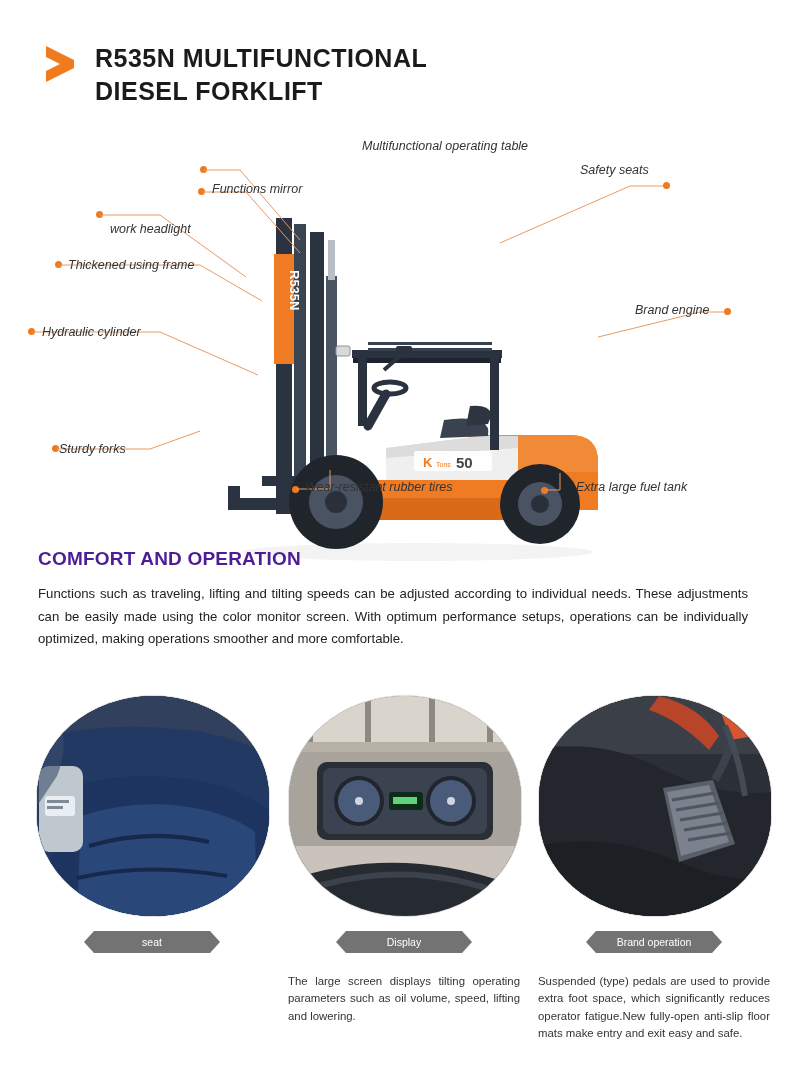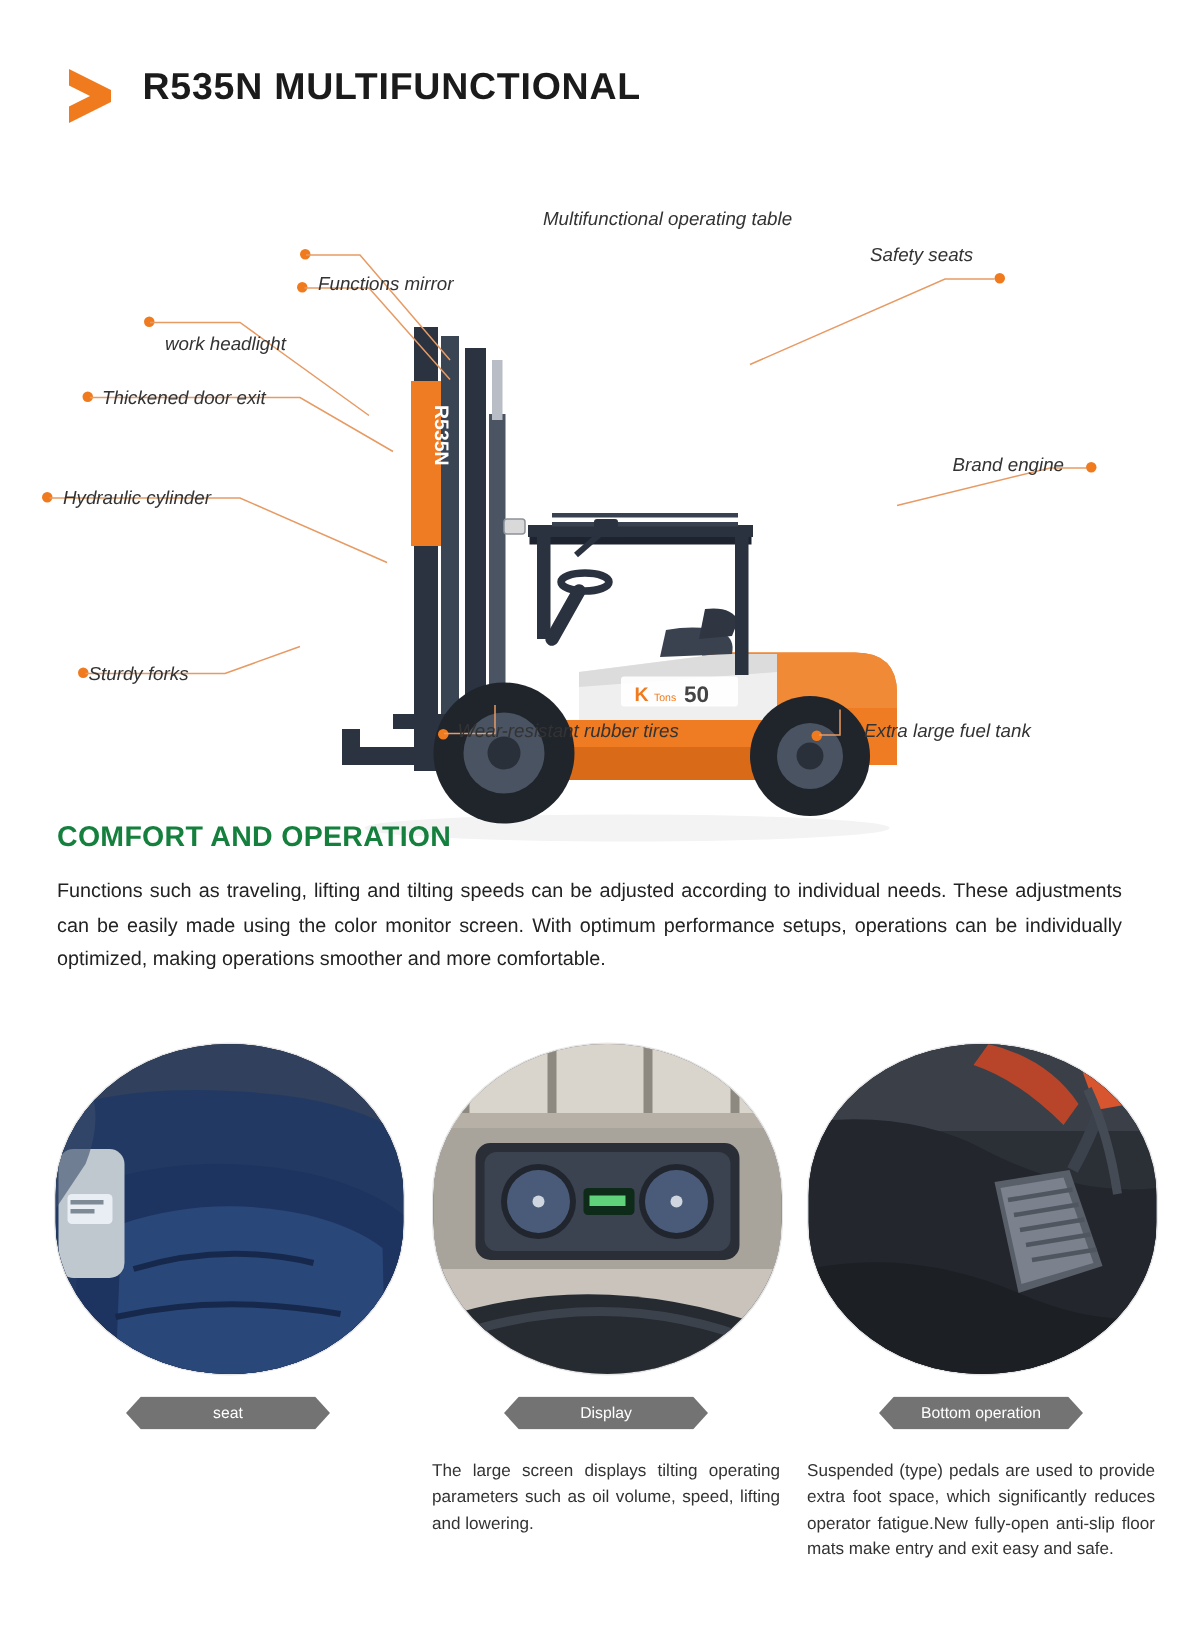--- a/index.html
+++ b/index.html
@@ -36,21 +36,21 @@
     position:absolute;width:7px;height:7px;border-radius:50%;
     background:#f07b1e;
   }
 
   
   .fork-art{position:absolute;left:218px;top:55px;width:400px;height:390px;}
 
   
   .sec-head{
     position:absolute;left:38px;top:548px;
-    font-size:19px;font-weight:bold;color:#15803d;letter-spacing:.2px;
+    font-size:19px;font-weight:bold;color:#4c1d95;letter-spacing:.2px;
   }
   .sec-body{
     position:absolute;left:38px;top:583px;width:710px;
     font-size:13.2px;line-height:1.72;color:#222;text-align:justify;
   }
 
   
   .cards{position:absolute;left:0;top:695px;width:800px;height:360px;}
   .card{position:absolute;top:0;width:232px;}
   .card.c1{left:36px;}
@@ -84,20 +84,21 @@
 <div class="page">
 
   <div class="header">
     <div class="logo-mark">
       <svg width="34" height="40" viewBox="0 0 34 40">
         <path d="M2 2 L2 13 L16 20 L2 27 L2 38 L30 24 L30 16 Z" fill="#f07b1e"></path>
       </svg>
     </div>
     <div class="title">
       <span>R535N MULTIFUNCTIONAL</span>
+      <span>DIESEL FORKLIFT</span>
     </div>
   </div>
 
   <div class="diagram">
 
     <div class="fork-art">
       <svg width="400" height="390" viewBox="0 0 400 390">
 
         <ellipse cx="200" cy="372" rx="175" ry="9" fill="#f3f3f3"></ellipse>
 
@@ -180,21 +181,21 @@
         <path d="M57 324 L150 324 L200 306"></path>
         <path d="M296 364 L330 364 L330 345"></path>
         <path d="M546 365 L560 365 L560 348"></path>
       </g>
     </svg>
 
     <div class="callout" style="left:362px;top:14px;">Multifunctional operating table</div>
     <div class="callout" style="left:212px;top:57px;">Functions mirror</div>
     <div class="callout" style="left:580px;top:38px;">Safety seats</div>
     <div class="callout" style="left:110px;top:97px;text-align:center;">work headlight</div>
-    <div class="callout" style="left:68px;top:133px;">Thickened door exit</div>
+    <div class="callout" style="left:68px;top:133px;">Thickened using frame</div>
     <div class="callout" style="left:635px;top:178px;">Brand engine</div>
     <div class="callout" style="left:42px;top:200px;">Hydraulic cylinder</div>
     <div class="callout" style="left:59px;top:317px;">Sturdy forks</div>
     <div class="callout" style="left:305px;top:355px;">Wear-resistant rubber tires</div>
     <div class="callout" style="left:576px;top:355px;">Extra large fuel tank</div>
   </div>
 
   <div class="sec-head">COMFORT AND OPERATION</div>
   <div class="sec-body">Functions such as traveling, lifting and tilting speeds can be adjusted according to individual needs. These adjustments can be easily made using the color monitor screen. With optimum performance setups, operations can be individually optimized, making operations smoother and more comfortable.</div>
 
@@ -273,20 +274,20 @@
             <path d="M145 134 L188 127"></path>
             <path d="M149 144 L192 137"></path>
           </g>
           <path d="M176 84 q12 -22 18 -40" stroke="#3c424c" stroke-width="8" fill="none"></path>
 
           <path d="M0 150 q70 -14 140 16 q50 22 92 16 V220 H0 Z" fill="#1c1f24"></path>
           <path d="M186 30 q14 30 20 70" stroke="#454b55" stroke-width="6" fill="none"></path>
         </svg>
       </div>
       <div class="cap-wrap">
-        <div class="cap">Bottom operation</div>
+        <div class="cap">Brand operation</div>
       </div>
       <div class="desc">Suspended (type) pedals are used to provide extra foot space, which significantly reduces operator fatigue.New fully-open anti-slip floor mats make entry and exit easy and safe.</div>
     </div>
   </div>
 
   <div class="bottom-rule"></div>
 </div>
 
 </body></html>

